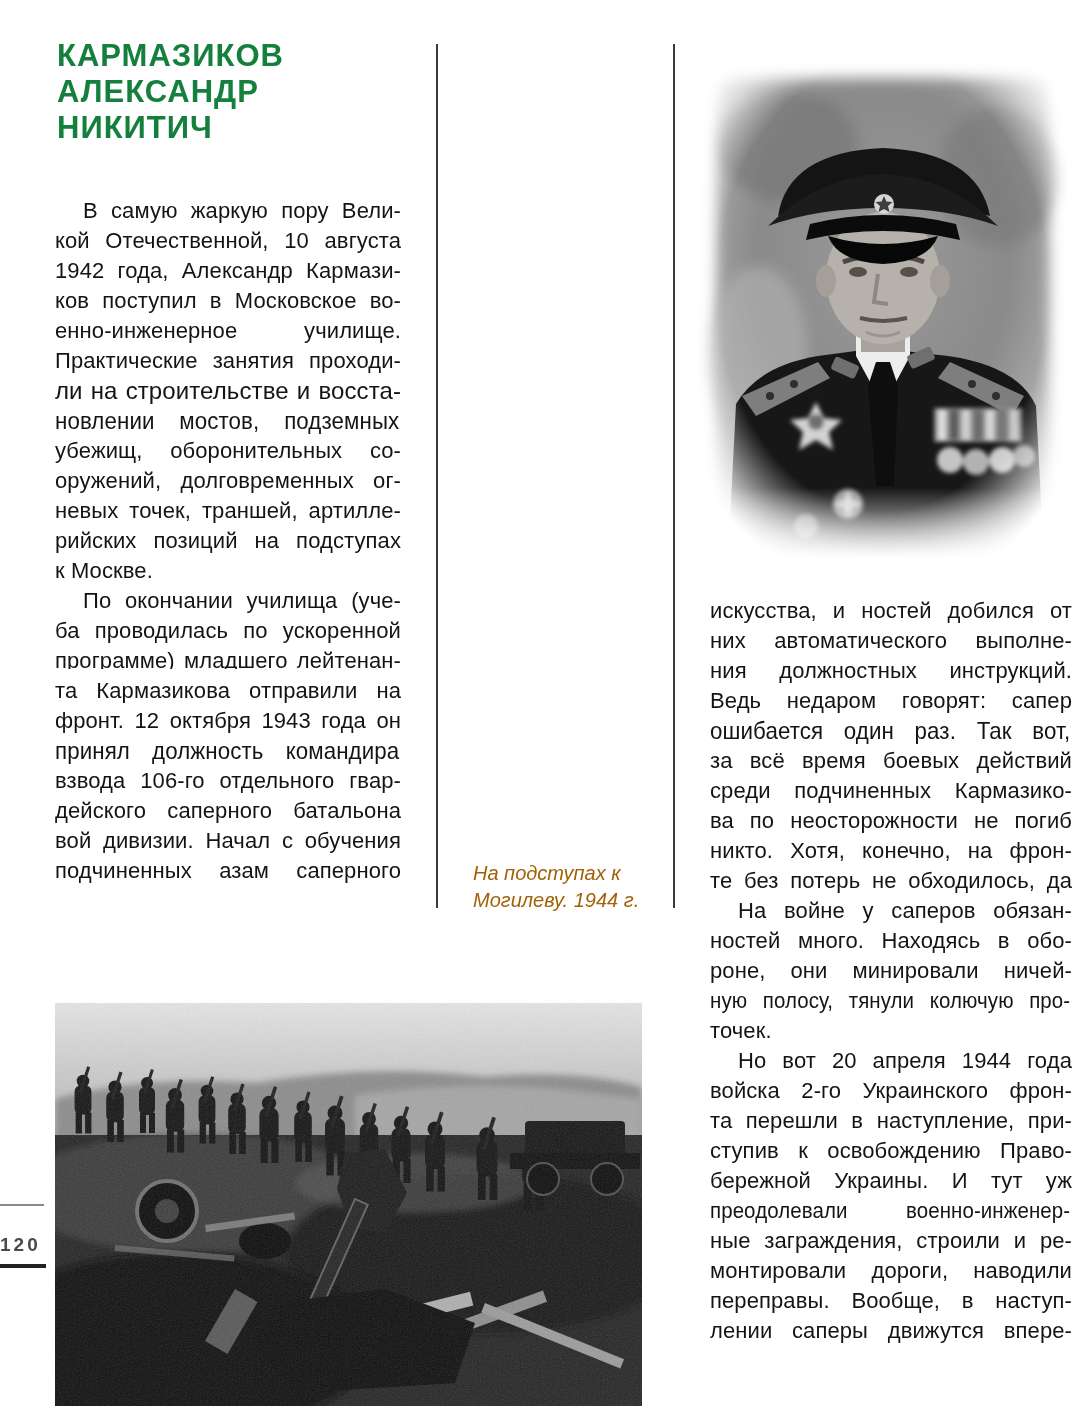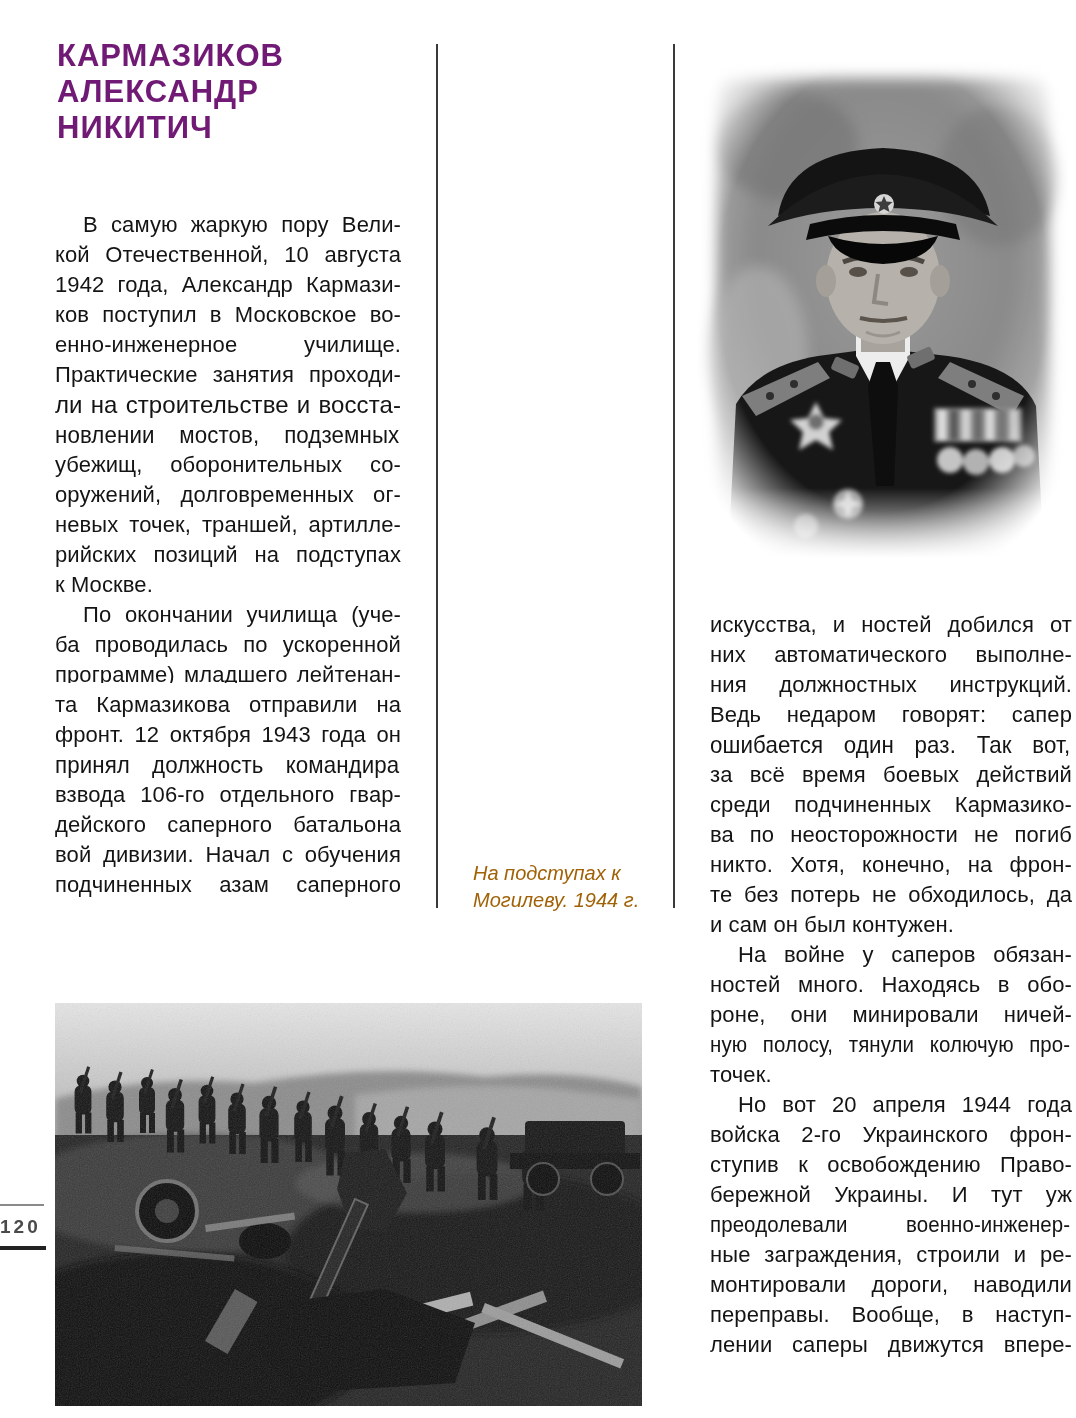--- a/index.html
+++ b/index.html
@@ -5,24 +5,24 @@
   html,body{margin:0;padding:0;background:#e9e9e9;}
   .page{
     position:relative;width:1076px;height:1418px;background:#ffffff;
     margin:0 auto;overflow:hidden;
     font-family:"Liberation Sans","DejaVu Sans",sans-serif;color:#111;
   }
   
   .title{position:absolute;left:57px;top:38px;width:370px;}
   .title .tl{
     font-size:31px;font-weight:bold;line-height:36px;letter-spacing:1px;
-    color:#701a75;text-align:right;text-align-last:left;height:36px;
+    color:#15803d;text-align:right;text-align-last:left;height:36px;
   }
   
-  .col{position:absolute;font-size:22px;color:#141414;margin-top:14px;}
+  .col{position:absolute;font-size:22px;color:#141414;}
   .left-col{left:55px;top:196px;width:346px;}
   .right-col{left:710px;top:596px;width:362px;}
   .col .tl{
     height:30px;line-height:30px;text-align:justify;text-align-last:justify;
     letter-spacing:0.1px;
   }
   .tl.indent{text-indent:28px;}
   .tl.last{text-align-last:left;}
   .tl.big{font-size:24px;}
   .tl.cond{width:107%;transform:scaleX(0.93);transform-origin:0 50%;}
@@ -32,21 +32,21 @@
     font-size:20px;color:#a16207;}
   .caption .tl{height:27px;line-height:27px;text-align:left;text-align-last:left;}
   
   .vrule{position:absolute;top:44px;width:2px;height:864px;background:#3a3a3a;}
   .vrule.r1{left:436px;}
   .vrule.r2{left:673px;}
   
   .pagenum-block{position:absolute;left:0;top:1204px;width:46px;}
   .pagenum-rule-top{height:2px;background:#8a8a8a;width:44px;}
   .pagenum{font-size:19px;font-weight:bold;color:#4a4a4a;letter-spacing:3px;
-    text-align:right;padding:10px 6px 8px 0;}
+    text-align:right;padding:28px 6px 8px 0;}
   .pagenum-rule-bottom{height:4px;background:#222;width:46px;}
   
   .portrait{position:absolute;left:698px;top:56px;width:370px;height:502px;}
   .battlefield{position:absolute;left:55px;top:1003px;width:587px;height:403px;}
   svg{display:block;}
 </style>
 </head>
 <body>
 
 <div class="page">
@@ -95,28 +95,28 @@
       <div class="tl">искусства, и ностей добился от</div>
       <div class="tl cut">них автоматического выполне-</div>
       <div class="tl">ния должностных инструкций.</div>
       <div class="tl">Ведь недаром говорят: сапер</div>
       <div class="tl big cond">ошибается один раз. Так вот,</div>
       <div class="tl">за всё время боевых действий</div>
       <div class="tl">среди подчиненных Кармазико-</div>
       <div class="tl">ва по неосторожности не погиб</div>
       <div class="tl">никто. Хотя, конечно, на фрон-</div>
       <div class="tl">те без потерь не обходилось, да</div>
-      <div class="tl last">и сам он был контужен.</div>
       <div class="tl indent">На войне у саперов обязан-</div>
       <div class="tl">ностей много. Находясь в обо-</div>
       <div class="tl">роне, они минировали ничей-</div>
       <div class="tl cond">ную полосу, тянули колючую про-</div>
       <div class="tl last">точек.</div>
       <div class="tl indent">Но вот 20 апреля 1944 года</div>
       <div class="tl">войска 2-го Украинского фрон-</div>
+      <div class="tl">та перешли в наступление, при-</div>
       <div class="tl">ступив к освобождению Право-</div>
       <div class="tl">бережной Украины. И тут уж</div>
       <div class="tl cond">преодолевали военно-инженер-</div>
       <div class="tl">ные заграждения, строили и ре-</div>
       <div class="tl">монтировали дороги, наводили</div>
       <div class="tl">переправы. Вообще, в наступ-</div>
       <div class="tl">лении саперы движутся впере-</div>
     </div>
 
   <div class="pagenum-block">

